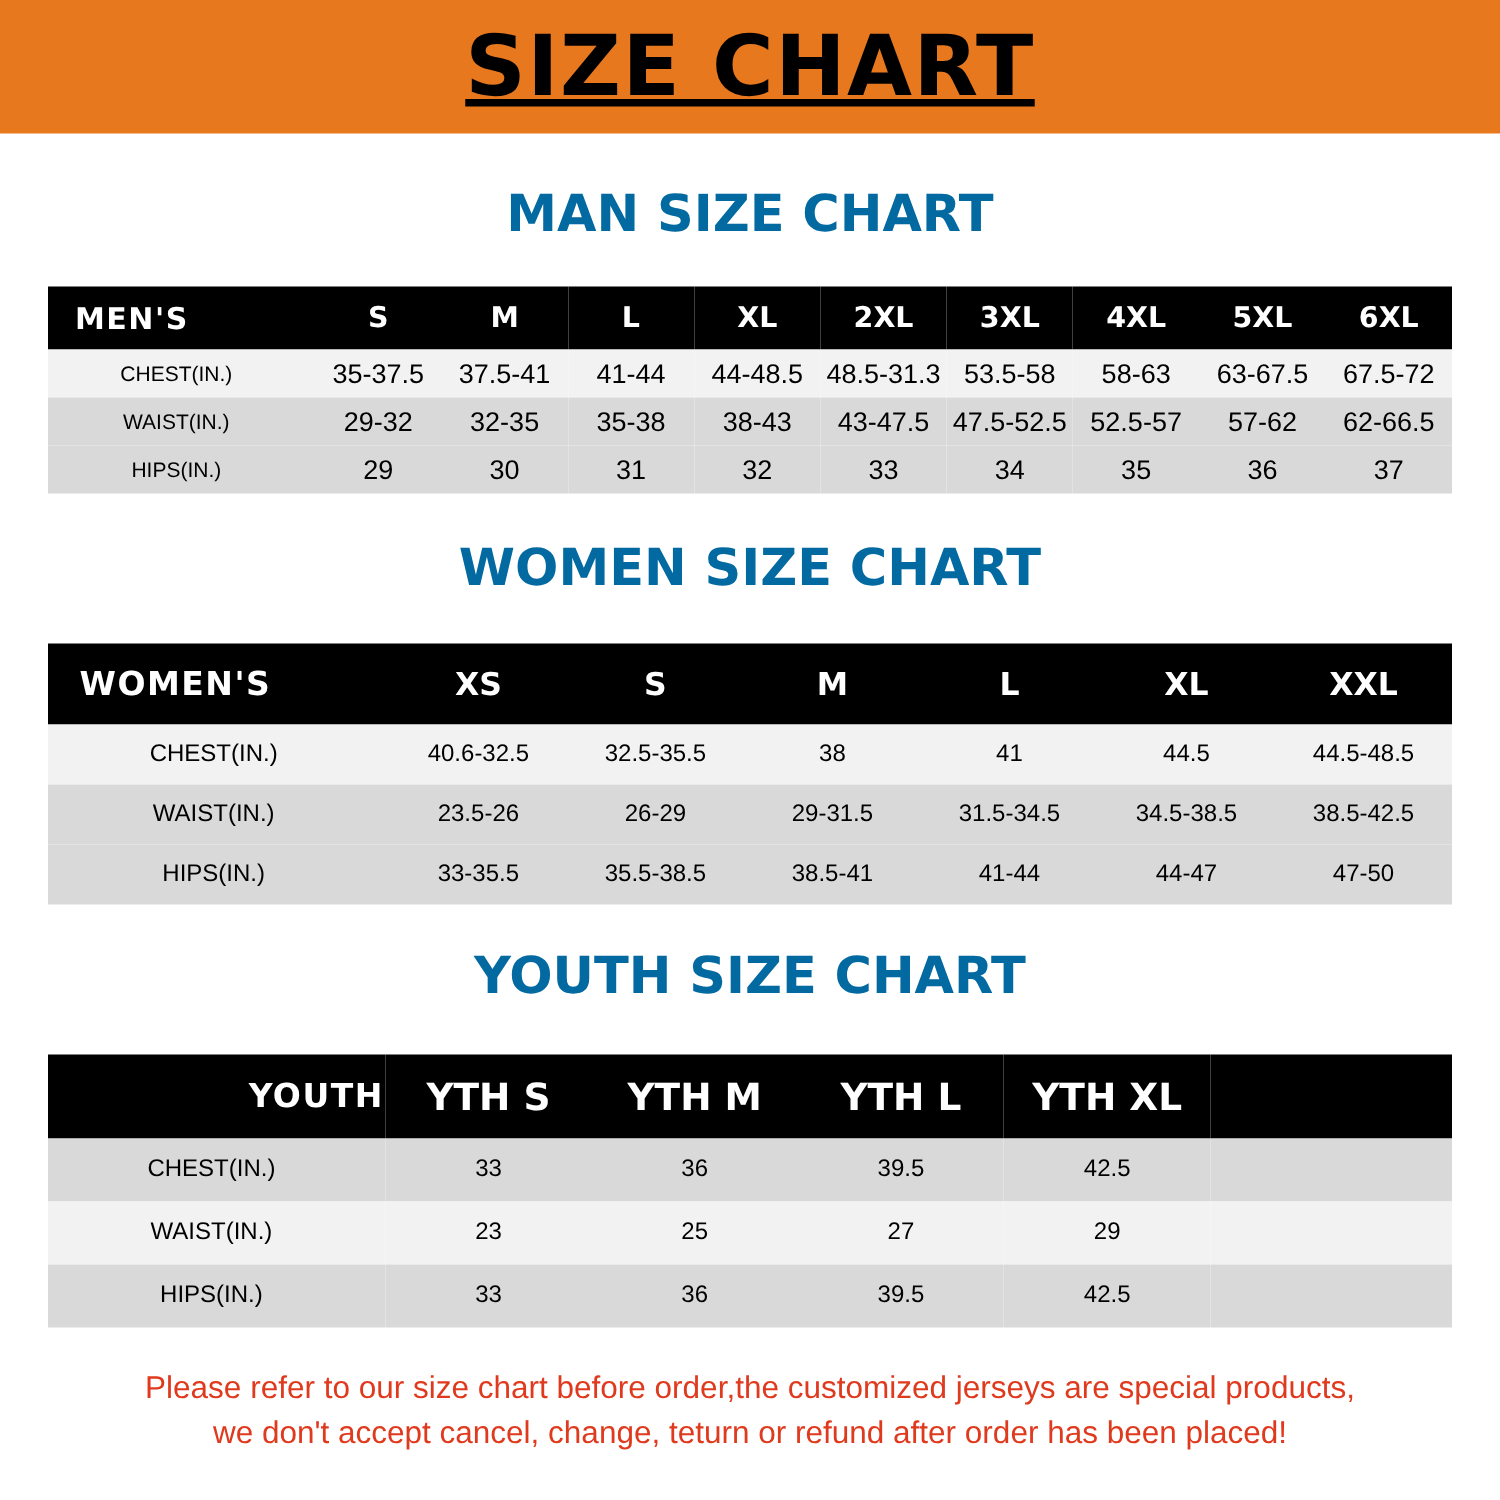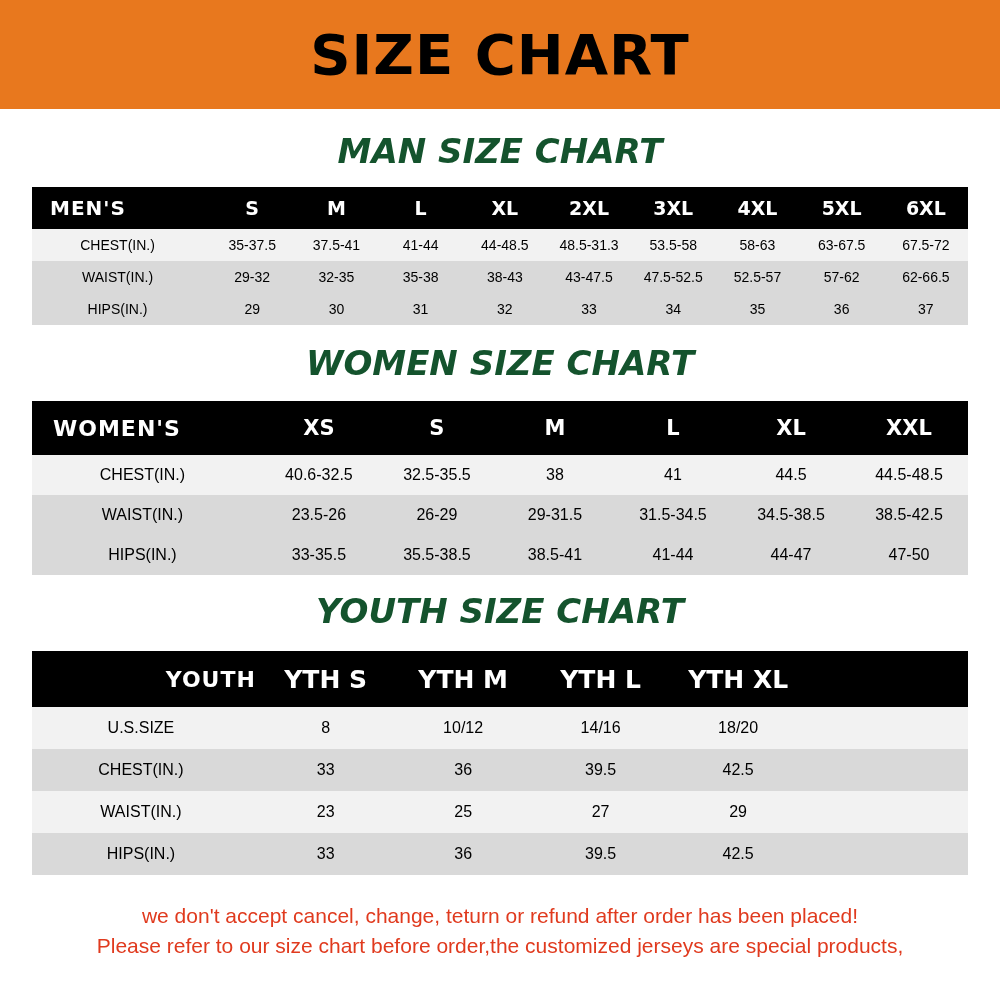--- a/index.html
+++ b/index.html
@@ -16,43 +16,43 @@
   .page {
     width: 1000px;
     height: 1000px;
     position: relative;
     background: #ffffff;
     box-sizing: border-box;
   }
   
   .banner {
     width: 100%;
-    height: 109px;
+    height: 89px;
     background: #e8781e;
     display: flex;
     align-items: center;
     justify-content: center;
+    text-decoration: underline;
   }
   .banner-title {
     font-family: "DejaVu Sans", sans-serif;
     font-weight: bold;
     font-size: 56px;
     letter-spacing: 1px;
     color: #000000;
     line-height: 1;
     margin: 0;
   }
   
   .section-title {
     text-align: center;
     font-family: "DejaVu Sans", sans-serif;
     font-weight: bold;
-    color: #14532d;
-    margin: 0;
-    font-style: italic;
+    color: #0369a1;
+    margin: 12px;
   }
   #man-title { font-size: 34px; padding-top: 22px; padding-bottom: 16px; }
   #women-title { font-size: 34px; padding-top: 18px; padding-bottom: 18px; }
   #youth-title { font-size: 34px; padding-top: 16px; padding-bottom: 20px; }
 
   
   .table-wrap {
     margin: 0 32px;
   }
   table.size-table {
@@ -87,21 +87,21 @@
   table.size-table tbody tr.even { background: #d9d9d9; }
   td.rowlabel {
     text-align: right;
     padding-right: 8px;
     white-space: nowrap;
   }
 
   
   #men-table thead th { height: 40px; font-size: 19px; }
   #men-table thead th.rowlabel { font-size: 20px; }
-  #men-table tbody td { height: 30px; font-size: 14px; }
+  #men-table tbody td { height: 30px; font-size: 18px; }
   #men-table tbody td.rowlabel { font-size: 14px; }
 
   
   #women-table thead th { height: 52px; font-size: 21px; }
   #women-table thead th.rowlabel { font-size: 22px; padding-left: 21px; }
   #women-table tbody td { height: 38px; font-size: 16px; }
 
   
   #youth-table thead th { height: 54px; font-size: 25px; }
   #youth-table thead th.rowlabel { font-size: 22px; text-align: right; padding-left: 18px; }
@@ -238,28 +238,20 @@
         <tr>
           <th class="rowlabel" style="width:22%">YOUTH</th>
           <th>YTH S</th>
           <th>YTH M</th>
           <th>YTH L</th>
           <th>YTH XL</th>
           <th style="width:17%"></th>
         </tr>
       </thead>
       <tbody>
-        <tr class="odd">
-          <td class="rowlabel">U.S.SIZE</td>
-          <td>8</td>
-          <td>10/12</td>
-          <td>14/16</td>
-          <td>18/20</td>
-          <td></td>
-        </tr>
         <tr class="even">
           <td class="rowlabel">CHEST(IN.)</td>
           <td>33</td>
           <td>36</td>
           <td>39.5</td>
           <td>42.5</td>
           <td></td>
         </tr>
         <tr class="odd">
           <td class="rowlabel">WAIST(IN.)</td>
@@ -275,17 +267,17 @@
           <td>36</td>
           <td>39.5</td>
           <td>42.5</td>
           <td></td>
         </tr>
       </tbody>
     </table>
   </div>
 
   <div class="footer-note">
+    <div>Please refer to our size chart before order,the customized jerseys are special products,</div>
     <div>we don't accept cancel, change, teturn or refund after order has been placed!</div>
-    <div>Please refer to our size chart before order,the customized jerseys are special products,</div>
   </div>
 
 </div>
 
 </body></html>

